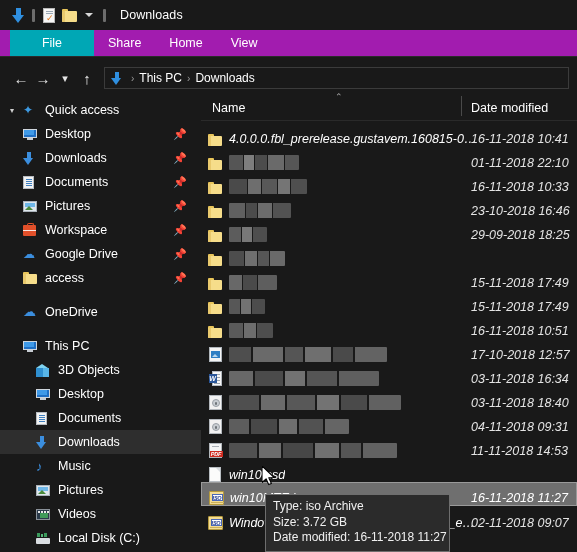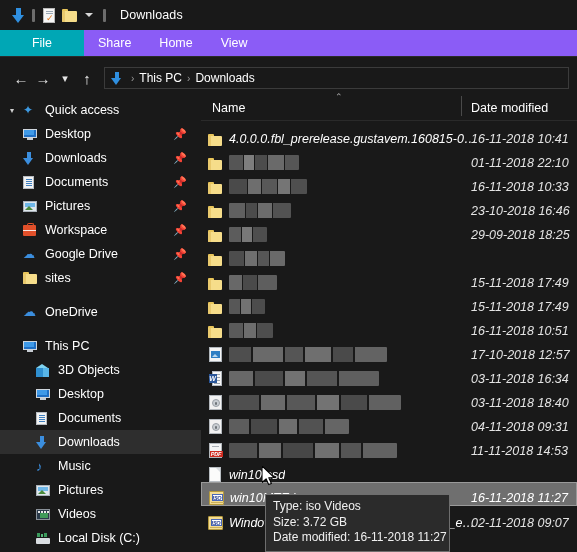--- a/index.html
+++ b/index.html
@@ -31,21 +31,21 @@
   .doc-ic .ln{position:absolute;left:2px;width:7px;height:1px;background:#9aa7b4;}
   .doc-ic .chk{position:absolute;left:2px;top:5px;font-size:9px;line-height:9px;color:#e2761b;font-weight:bold;}
 
   
   .folder{position:relative;display:inline-block;width:14px;height:12px;}
   .folder .tab{position:absolute;left:0;top:0;width:6px;height:2.5px;background:#e8c55a;border-radius:1px 1px 0 0;}
   .folder .body{position:absolute;left:0;top:2px;width:14px;height:10px;background:#f6dd8a;border-radius:1px;}
   .folder .fold{position:absolute;left:0;top:2px;width:3px;height:10px;background:#e9c96d;border-radius:1px 0 0 1px;}
 
   
-  .ribbon{height:26px;display:flex;align-items:stretch;background:#8b5cf6;}
+  .ribbon{height:26px;display:flex;align-items:stretch;background:#a21caf;padding-left:10px;}
   .rtab{display:flex;align-items:center;justify-content:center;font-size:12.5px;color:#ffffff;padding:0 14px;cursor:default;}
   .rtab.file{background:#00a7b5;min-width:56px;}
   .ribbon-rule{height:1px;background:#2a2a2a;}
 
   
   .navbar{height:30px;display:flex;align-items:center;padding:6px 8px 4px 10px;background:#191919;}
   .navbtn{width:22px;height:22px;display:flex;align-items:center;justify-content:center;font-size:15px;color:#e6e6e6;flex:0 0 auto;}
   .navbtn.dim{color:#e6e6e6;font-size:11px;}
   .addrbar{flex:1;height:22px;margin-left:6px;border:1px solid #3b3b3b;background:#191919;display:flex;align-items:center;padding:0 6px;box-sizing:border-box;}
   .crumb{font-size:12px;color:#ffffff;white-space:nowrap;}
@@ -285,21 +285,21 @@
       </div>
 
       <div class="srow indent1">
         <span class="sic">
             <span class="folder">
               <span class="tab"></span>
               <span class="body"></span>
               <span class="fold"></span>
             </span>
           </span>
-        <span class="slbl">sites</span>
+        <span class="slbl">access</span>
         <span class="pin">📌</span>
       </div>
 
       <div class="srow" style="margin-top:10px;">
         <span class="chev"></span>
         <span class="sic">
             <span class="ic-cloud" style="font-size:13px">☁</span>
           </span>
         <span class="slbl">OneDrive</span>
       </div>
@@ -684,21 +684,21 @@
             </span>
           <span class="fname">Windows10_InsiderPreview_Client_x64_e…</span>
           <span class="fdate">02-11-2018 09:07</span>
         </div>
 
       </div>
     </div>
   </div>
 
   <div class="tooltip" style="left:265px;top:494px;width:185px;">
-    <div>Type: iso Videos</div>
+    <div>Type: iso Archive</div>
     <div>Size: 3.72 GB</div>
     <div>Date modified: 16-11-2018 11:27</div>
   </div>
 
   <div class="cursor" style="left:262px;top:466px;">
     <svg width="16" height="22" viewBox="0 0 16 22">
       <polygon points="0,0 0,16.5 4.1,12.8 6.7,18.6 9.4,17.4 6.8,11.8 12.2,11.5" fill="#ffffff" stroke="#000000" stroke-width="1.1" stroke-linejoin="round"></polygon>
     </svg>
   </div>
 

